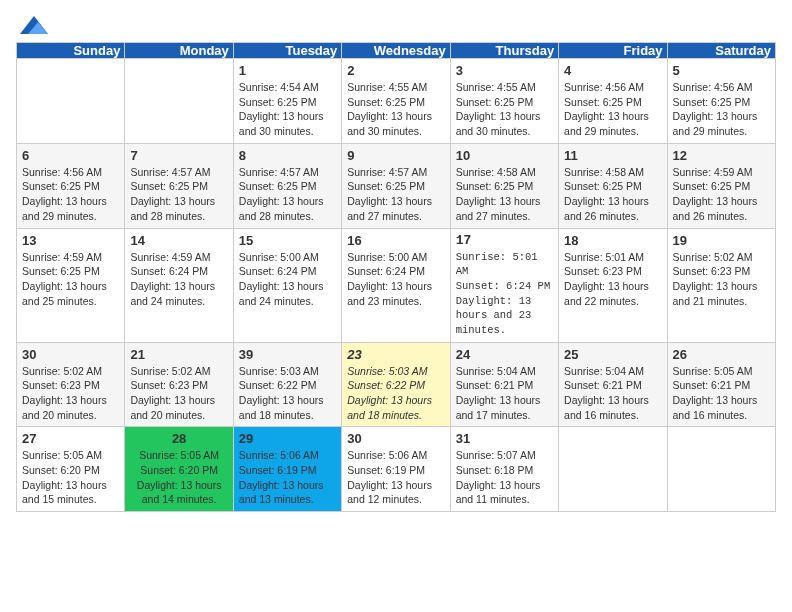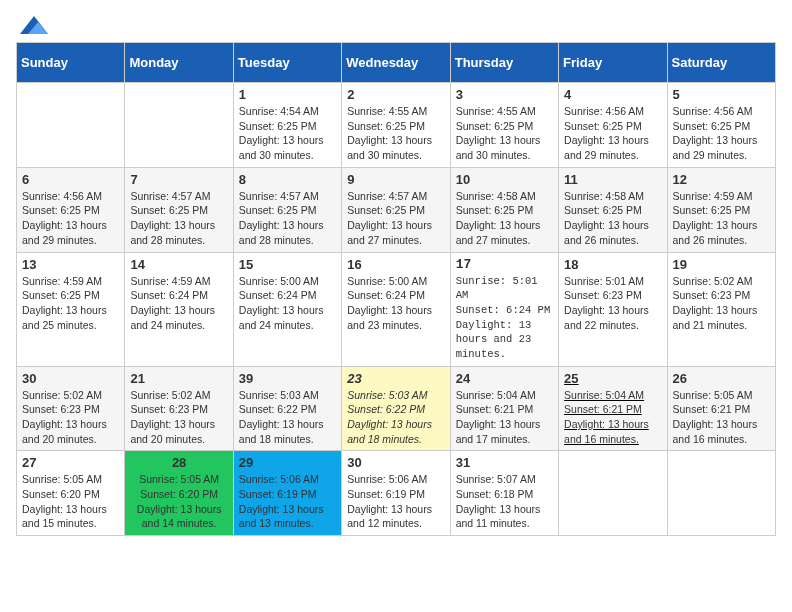--- a/index.html
+++ b/index.html
@@ -38,22 +38,22 @@
       color: #333;
     }
     .calendar {
       width: 100%;
       border-collapse: collapse;
       font-size: 11px;
     }
     .calendar th {
       background-color: #1a5fb4;
       color: #fff;
-      padding: 12px 4px;
-      text-align: left;
+      padding: 0 4px;
+      text-align: right;
       font-size: 13px;
       font-weight: bold;
       border: 1px solid #ccc;
     }
     .calendar td {
       border: 1px solid #ccc;
       vertical-align: top;
       padding: 4px 5px;
       width: 108px;
       min-height: 80px;
@@ -209,21 +209,21 @@
           <div class="day-info">Sunrise: 5:03 AM<br>Sunset: 6:22 PM<br>Daylight: 13 hours and 18 minutes.</div>
         </td>
         <td style="background: #fef9c3; font-style: italic;">
           <div class="day-number">23</div>
           <div class="day-info">Sunrise: 5:03 AM<br>Sunset: 6:22 PM<br>Daylight: 13 hours and 18 minutes.</div>
         </td>
         <td style="background: rgb(245, 245, 245);">
           <div class="day-number">24</div>
           <div class="day-info">Sunrise: 5:04 AM<br>Sunset: 6:21 PM<br>Daylight: 13 hours and 17 minutes.</div>
         </td>
-        <td style="background: rgb(245, 245, 245); text-decoration: underline;">
+        <td style="background: rgb(245, 245, 245);">
           <div class="day-number">25</div>
           <div class="day-info">Sunrise: 5:04 AM<br>Sunset: 6:21 PM<br>Daylight: 13 hours and 16 minutes.</div>
         </td>
         <td style="background: rgb(245, 245, 245);">
           <div class="day-number">26</div>
           <div class="day-info">Sunrise: 5:05 AM<br>Sunset: 6:21 PM<br>Daylight: 13 hours and 16 minutes.</div>
         </td>
       </tr>
       <tr>
         <td style="background: rgb(255, 255, 255);">

